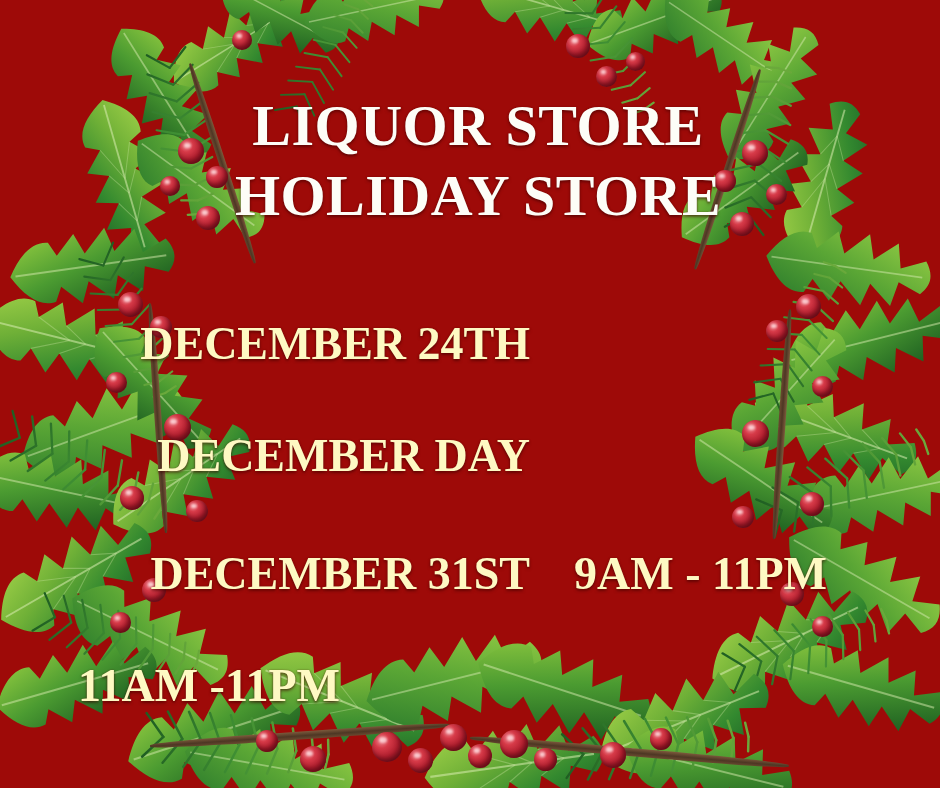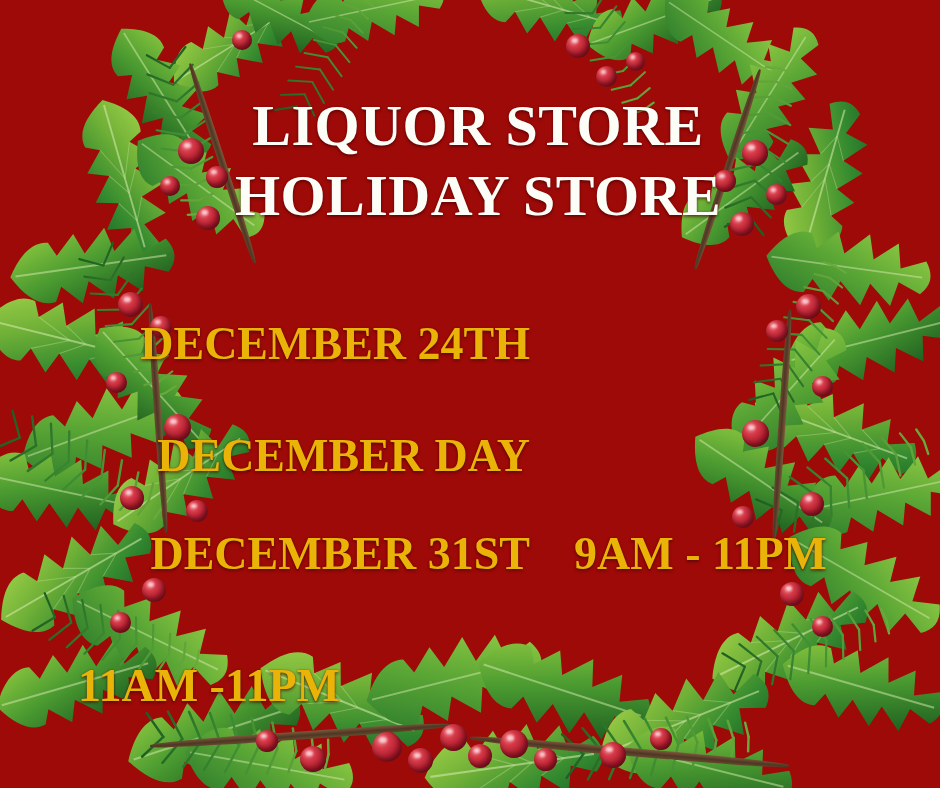--- a/index.html
+++ b/index.html
@@ -78,21 +78,21 @@
   }
   #title-line-1 { top: 96px;  font-size: 58px; line-height: 60px; }
   #title-line-2 { top: 166px; font-size: 58px; line-height: 60px; }
 
   .hours-row {
     position: absolute;
     left: 40px;
     right: 40px;
     display: flex;
     align-items: center;
-    color: #eab308;
+    color: #fef9c3;
     font-weight: 700;
     text-shadow:
       0 2px 3px rgba(60,0,0,.55),
       0 0 2px rgba(80,10,5,.45);
     white-space: nowrap;
   }
   .hours-row .day {
     flex: 0 0 490px;
     text-align: right;
     font-size: 46px;
@@ -101,21 +101,21 @@
   }
   .hours-row .time {
     flex: 1 1 auto;
     text-align: left;
     font-size: 46px;
     line-height: 52px;
     padding-left: 38px;
   }
   #row-0 { top: 318px; }
   #row-1 { top: 430px; }
-  #row-2 { top: 528px; }
+  #row-2 { top: 548px; }
   #row-3 { top: 660px; }
 </style>
 </head>
 <body>
 
 <div id="poster" style="background: rgb(158, 10, 8);">
 
   <div id="wreath">
 
     <svg width="0" height="0" style="position:absolute" aria-hidden="true">

